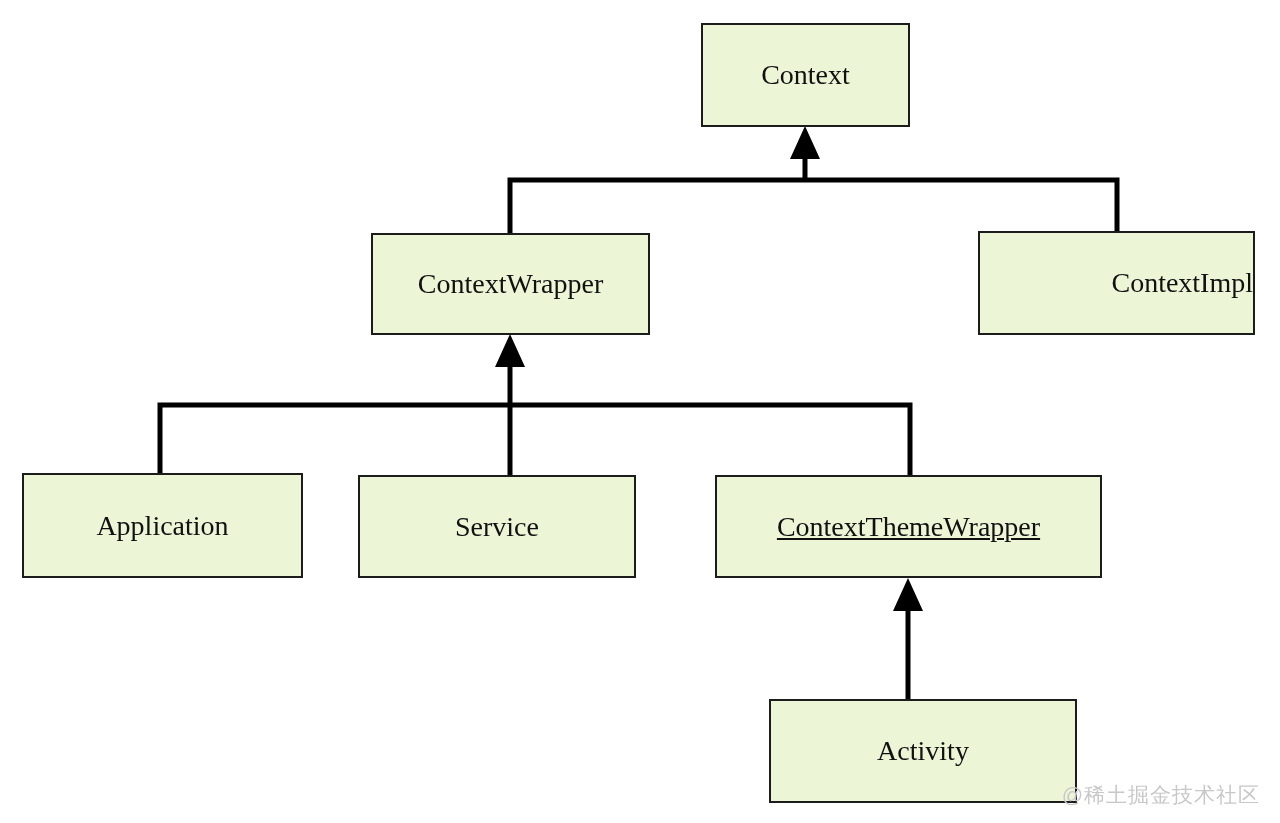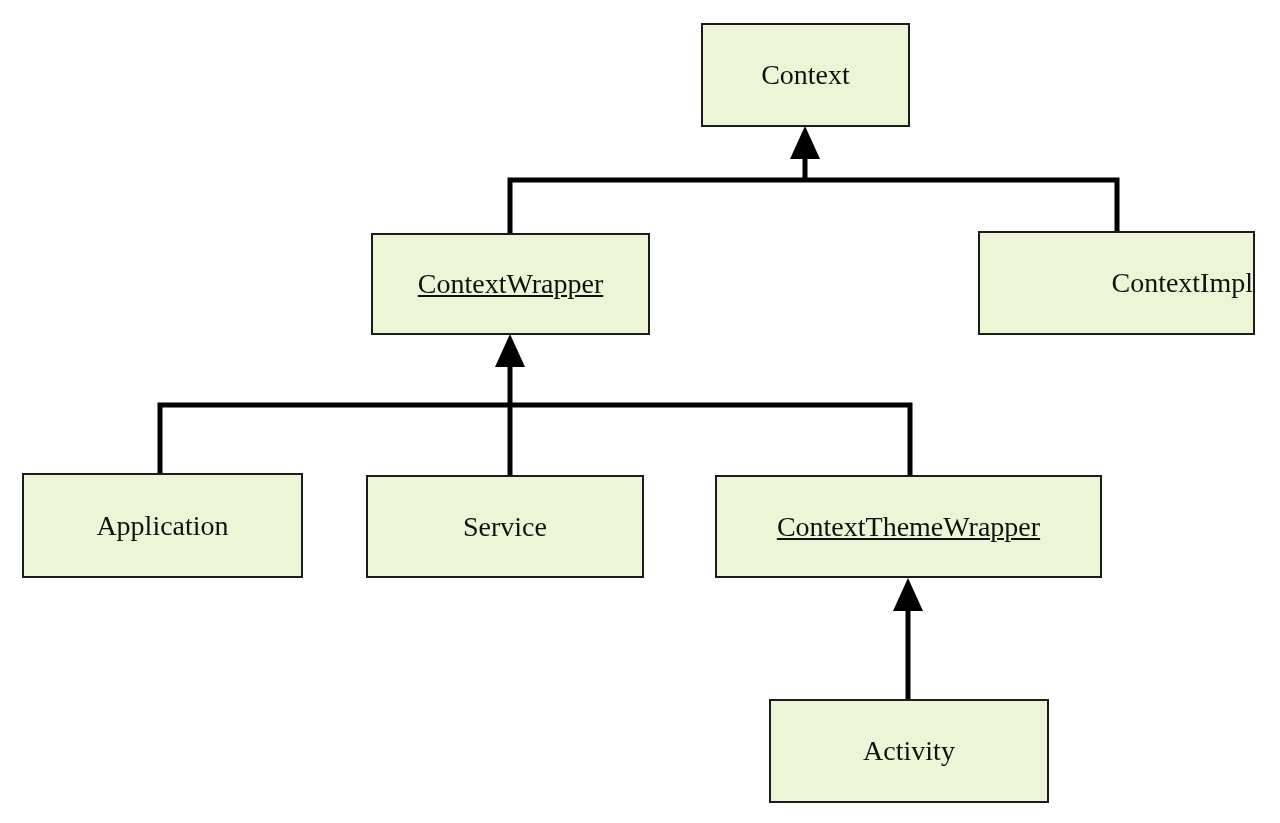--- a/index.html
+++ b/index.html
@@ -22,26 +22,26 @@
     border: 2px solid #1c1c1c;
     box-sizing: border-box;
     display: flex;
     align-items: center;
     justify-content: center;
     font-size: 28px;
     color: #111111;
     white-space: nowrap;
   }
   .node-context              { left: 701px; top: 23px;  width: 209px; height: 104px; }
-  .node-context-wrapper      { left: 371px; top: 233px; width: 279px; height: 102px; text-decoration: underline; }
+  .node-context-wrapper      { left: 371px; top: 233px; width: 279px; height: 102px; }
   .node-context-impl         { left: 978px; top: 231px; width: 277px; height: 104px; justify-content: flex-end; }
   .node-application          { left: 22px;  top: 473px; width: 281px; height: 105px; }
-  .node-service              { left: 366px; top: 475px; width: 278px; height: 103px; }
+  .node-service              { left: 358px; top: 475px; width: 278px; height: 103px; }
   .node-context-theme-wrapper{ left: 715px; top: 475px; width: 387px; height: 103px; text-decoration: underline; }
-  .node-activity             { left: 769px; top: 699px; width: 280px; height: 104px; }
+  .node-activity             { left: 769px; top: 699px; width: 308px; height: 104px; }
   .watermark {
     position: absolute;
     right: 20px;
     bottom: 14px;
     font-family: "Liberation Sans", "DejaVu Sans", sans-serif;
     font-size: 21px;
     color: #c8c8c8;
     letter-spacing: 1px;
   }
 </style>
@@ -85,14 +85,15 @@
   </div>
 
   <div class="node node-context-theme-wrapper">
     <span>ContextThemeWrapper</span>
   </div>
 
   <div class="node node-activity">
     <span>Activity</span>
   </div>
 
+  <div class="watermark">@稀土掘金技术社区</div>
 
 </div>
 
 </body></html>

